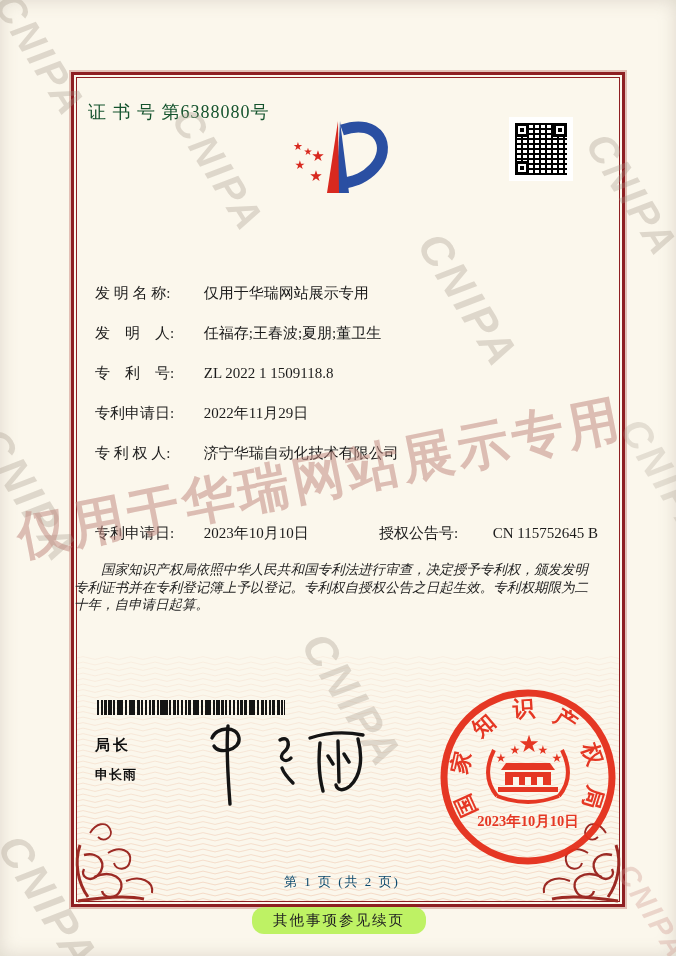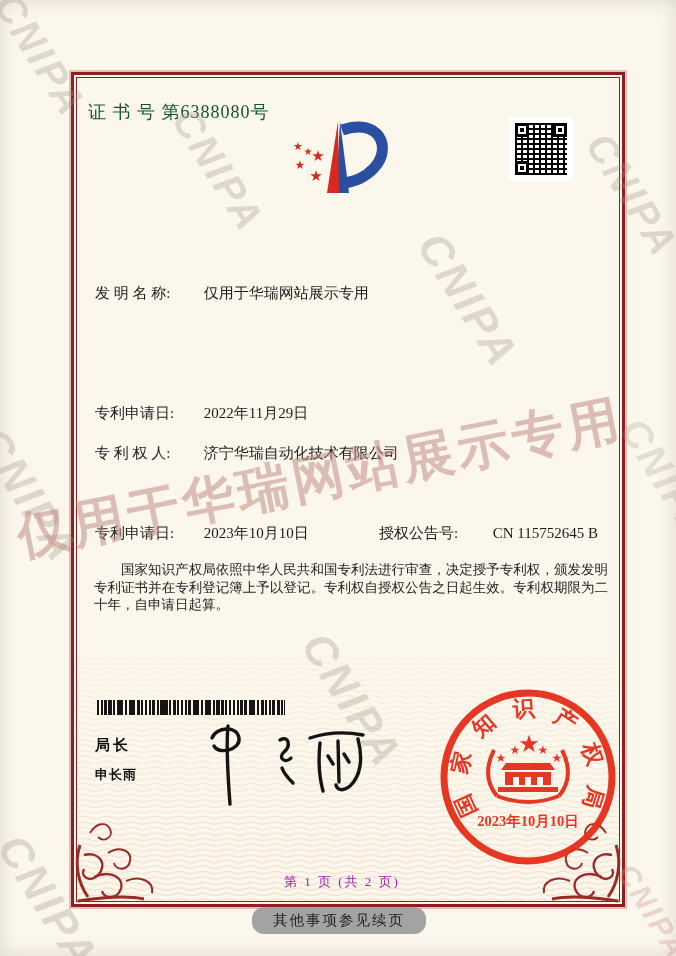--- a/index.html
+++ b/index.html
@@ -41,42 +41,42 @@
   
   .title{position:absolute;left:71px;top:199px;width:554px;text-align:center;
     font-size:35px;font-weight:bold;color:#111;letter-spacing:13px;text-indent:13px;z-index:3;}
   
   .row{position:absolute;left:95px;font-size:15px;color:#1b1b1b;z-index:3;white-space:nowrap;}
   .lbl{display:inline-block;width:105px;}
   .val{color:#1b1b1b;}
   .pair2{position:absolute;left:250px;top:0;}
   .pair2 .lbl{width:110px;margin-left:34px;}
   
-  .paras{position:absolute;left:94px;top:561px;width:514px;z-index:3;
-    font-size:13.5px;line-height:17.6px;color:#222;text-align:justify;}
+  .paras{position:absolute;left:74px;top:561px;width:514px;z-index:3;
+    font-size:13.5px;line-height:17.6px;color:#222;text-align:justify;font-style:italic;}
   .paras p{margin:0;text-indent:2em;}
   .paras p + p{margin-top:5px;}
   
   .barcode{position:absolute;left:97px;top:700px;width:188px;height:15px;z-index:3;
     background-image:
       repeating-linear-gradient(90deg,#151515 0 2px,transparent 2px 4px),
       repeating-linear-gradient(90deg,#151515 0 1px,transparent 1px 7px),
       repeating-linear-gradient(90deg,#151515 0 2px,transparent 2px 11px);
   }
   .signer-title{position:absolute;left:95px;top:736px;font-family:"Liberation Sans",sans-serif;
     font-size:15px;font-weight:700;color:#111;letter-spacing:3px;z-index:3;}
   .signer-name{position:absolute;left:95px;top:766px;font-family:"Liberation Sans",sans-serif;
     font-size:13px;font-weight:700;color:#111;letter-spacing:1px;z-index:3;}
   .signature{position:absolute;left:192px;top:712px;width:180px;height:100px;z-index:3;}
   
   .seal{position:absolute;left:437px;top:686px;width:182px;height:182px;z-index:4;opacity:.96;}
   
   .page-info{position:absolute;left:71px;top:873px;width:542px;text-align:center;
-    font-size:13px;color:#a21caf;letter-spacing:2px;z-index:3;}
-  .continuation{position:absolute;left:252px;top:907px;width:174px;height:27px;background:#a3a3a3;
+    font-size:13px;color:#0c4a6e;letter-spacing:2px;z-index:3;}
+  .continuation{position:absolute;left:252px;top:907px;width:174px;height:27px;background:#bef264;
     text-align:center;line-height:27px;font-size:14.5px;color:#222;letter-spacing:2px;z-index:3;border-radius:12px;}
   
   .wm{position:absolute;z-index:6;font-family:"Liberation Sans",sans-serif;font-weight:700;
     font-style:italic;color:rgba(163,153,138,.33);letter-spacing:3px;white-space:nowrap;
     transform:translate(-50%,-50%) rotate(58deg);pointer-events:none;}
   .wm-red{position:absolute;left:18px;top:503px;z-index:6;white-space:nowrap;
     font-family:"Liberation Sans",sans-serif;font-weight:600;font-size:52px;letter-spacing:4px;
     color:rgba(192,137,127,.52);transform:rotate(-11.2deg);transform-origin:0 50%;pointer-events:none;}
 </style>
 </head>
@@ -141,20 +141,28 @@
       <div class="finder f-bl">
           <i></i>
         </div>
     </div>
   </div>
 
 
   <div class="row" style="top:284px">
     <span class="lbl">发 明 名 称:</span>
     <span class="val">仅用于华瑞网站展示专用</span>
+  </div>
+  <div class="row" style="top:324px">
+    <span class="lbl">发　明　人:</span>
+    <span class="val">任福存;王春波;夏朋;董卫生</span>
+  </div>
+  <div class="row" style="top:364px">
+    <span class="lbl">专　利　号:</span>
+    <span class="val">ZL 2022 1 1509118.8</span>
   </div>
   <div class="row" style="top:404px">
     <span class="lbl">专利申请日:</span>
     <span class="val">2022年11月29日</span>
   </div>
   <div class="row" style="top:444px">
     <span class="lbl">专 利 权 人:</span>
     <span class="val">济宁华瑞自动化技术有限公司</span>
   </div>
   <div class="row" style="top:524px">

